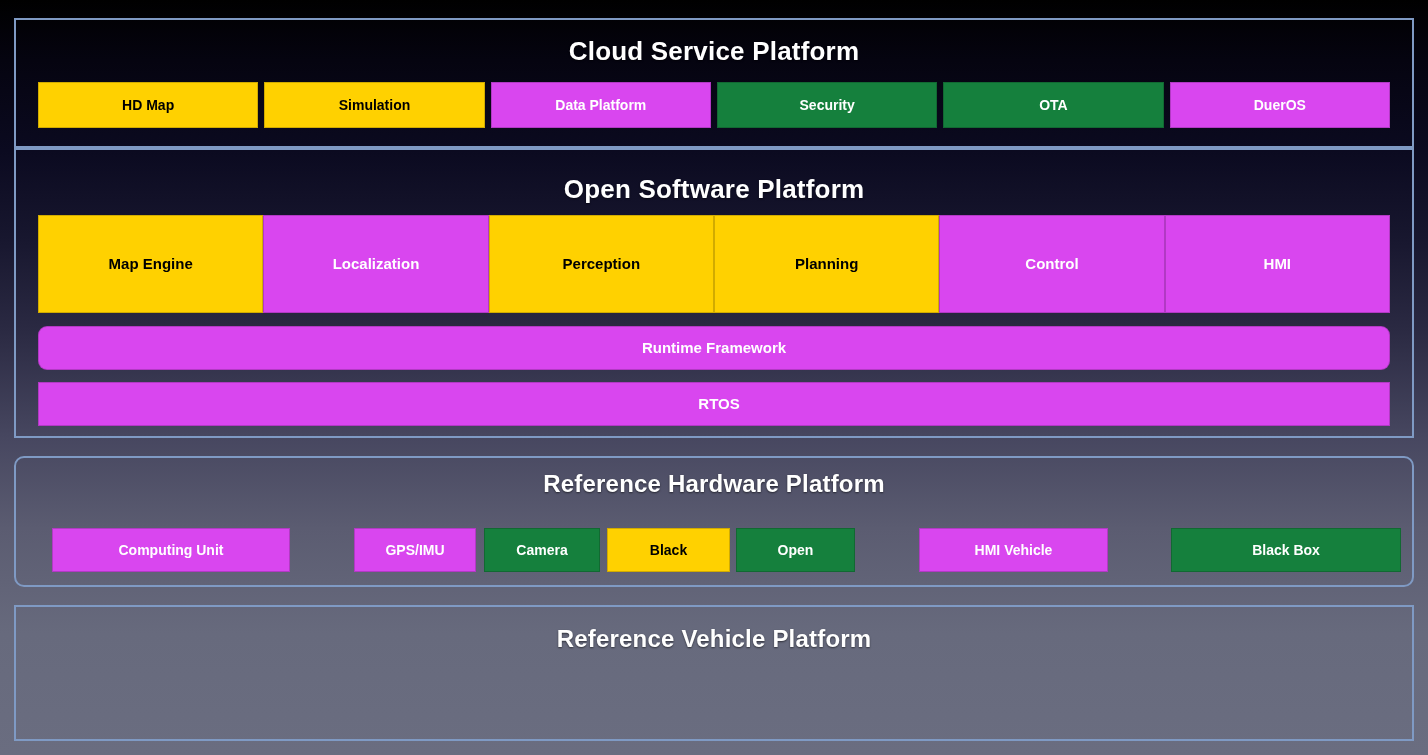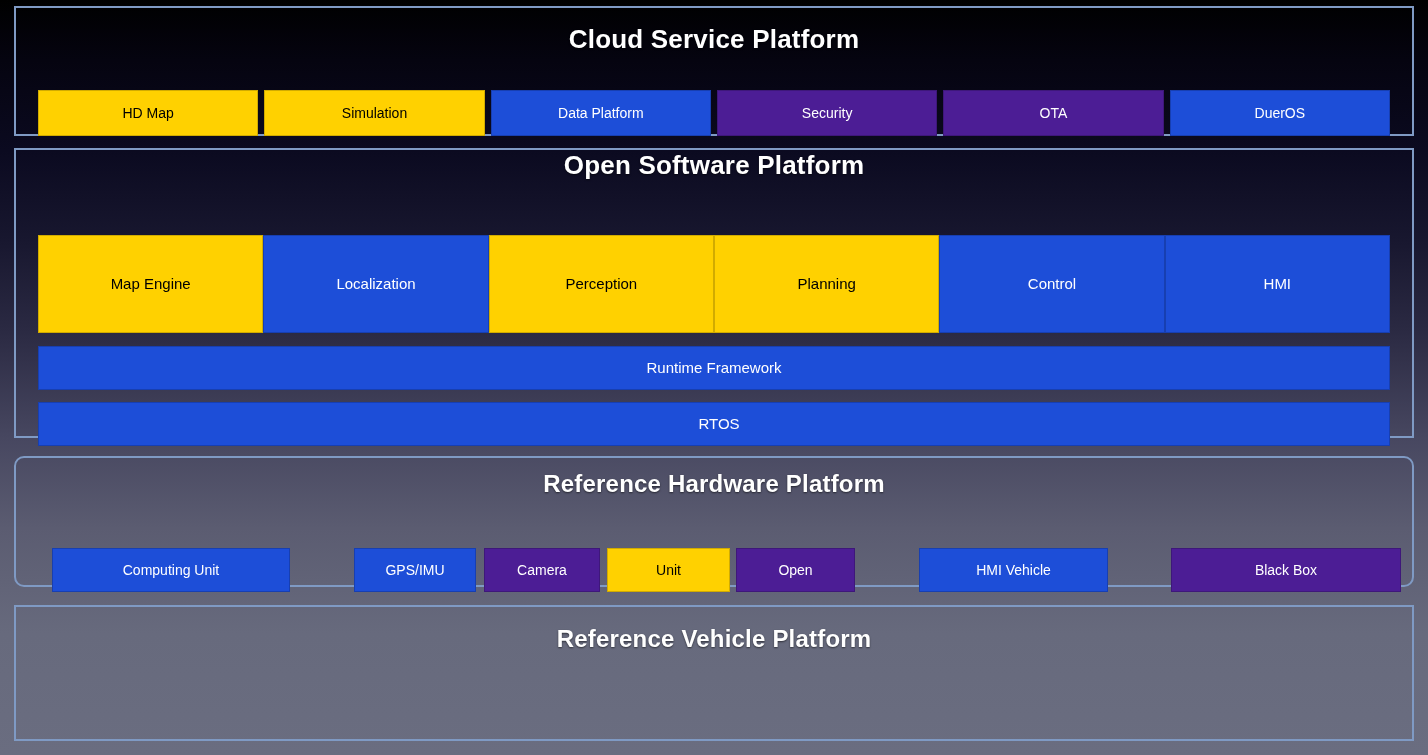--- a/index.html
+++ b/index.html
@@ -40,44 +40,43 @@
   }
 
   .panel-title {
     text-align: center;
     color: #ffffff;
     font-weight: bold;
     letter-spacing: 0.2px;
     text-shadow: 0 1px 2px rgba(0,0,0,0.55);
   }
 
-  #panel-cloud     { top: 6px;   height: 130px; }
+  #panel-cloud     { top: 18px;   height: 130px; }
   #panel-software  { top: 148px; height: 290px; }
   #panel-hardware  { top: 456px; height: 131px; border-radius: 10px; }
   #panel-vehicle   { top: 605px; height: 136px; }
 
   #panel-cloud .panel-title    { font-size: 26px; margin-top: 16px; }
-  #panel-software .panel-title { font-size: 26px; margin-top: 0; }
+  #panel-software .panel-title { font-size: 26px; margin-top: 24px; }
   #panel-hardware .panel-title { font-size: 24px; margin-top: 12px; }
   #panel-vehicle .panel-title  { font-size: 24px; margin-top: 18px; }
 
   
   .blk {
     display: flex;
     align-items: center;
     justify-content: center;
     text-align: center;
-    font-weight: normal;
+    font-weight: bold;
     line-height: 1.15;
     border: 1px solid rgba(0,0,0,0.18);
-    margin-top: 20px;
   }
   .blk.yellow { background: #ffd100; color: #000000; }
-  .blk.blue   { background: #1d4ed8; color: #ffffff; }
-  .blk.red    { background: #4c1d95; color: #ffffff; }
+  .blk.blue   { background: #d946ef; color: #ffffff; }
+  .blk.red    { background: #15803d; color: #ffffff; }
 
   
   #cloud-row {
     position: absolute;
     top: 62px;
     left: 22px;
     right: 22px;
     display: flex;
     gap: 6px;
   }
@@ -102,21 +101,21 @@
   }
 
   
   .fullbar {
     position: absolute;
     left: 22px;
     right: 22px;
     height: 44px;
     font-size: 15px;
   }
-  #bar-runtime { top: 176px; }
+  #bar-runtime { top: 176px; border-radius: 9px; }
   #bar-rtos    { top: 232px; padding-left: 10px; }
 
   
   #hardware-row {
     position: absolute;
     top: 70px;
     left: 22px;
     right: 22px;
     height: 44px;
   }
@@ -167,21 +166,21 @@
     <div class="blk blue fullbar" id="bar-runtime">Runtime Framework</div>
     <div class="blk blue fullbar" id="bar-rtos">RTOS</div>
   </section>
 
   <section class="panel" id="panel-hardware">
     <div class="panel-title">Reference Hardware Platform</div>
     <div id="hardware-row">
         <div class="blk blue" style="left: 14px; width: 238px;">Computing Unit</div>
         <div class="blk blue" style="left: 316px; width: 122px;">GPS/IMU</div>
         <div class="blk red" style="left: 446px; width: 116px;">Camera</div>
-        <div class="blk yellow" style="left: 569px; width: 123px;">Unit</div>
+        <div class="blk yellow" style="left: 569px; width: 123px;">Black</div>
         <div class="blk red" style="left: 698px; width: 119px;">Open</div>
         <div class="blk blue" style="left: 881px; width: 189px;">HMI Vehicle</div>
         <div class="blk red" style="left: 1133px; width: 230px;">Black Box</div>
       </div>
   </section>
 
   <section class="panel" id="panel-vehicle">
     <div class="panel-title">Reference Vehicle Platform</div>
   </section>
 

